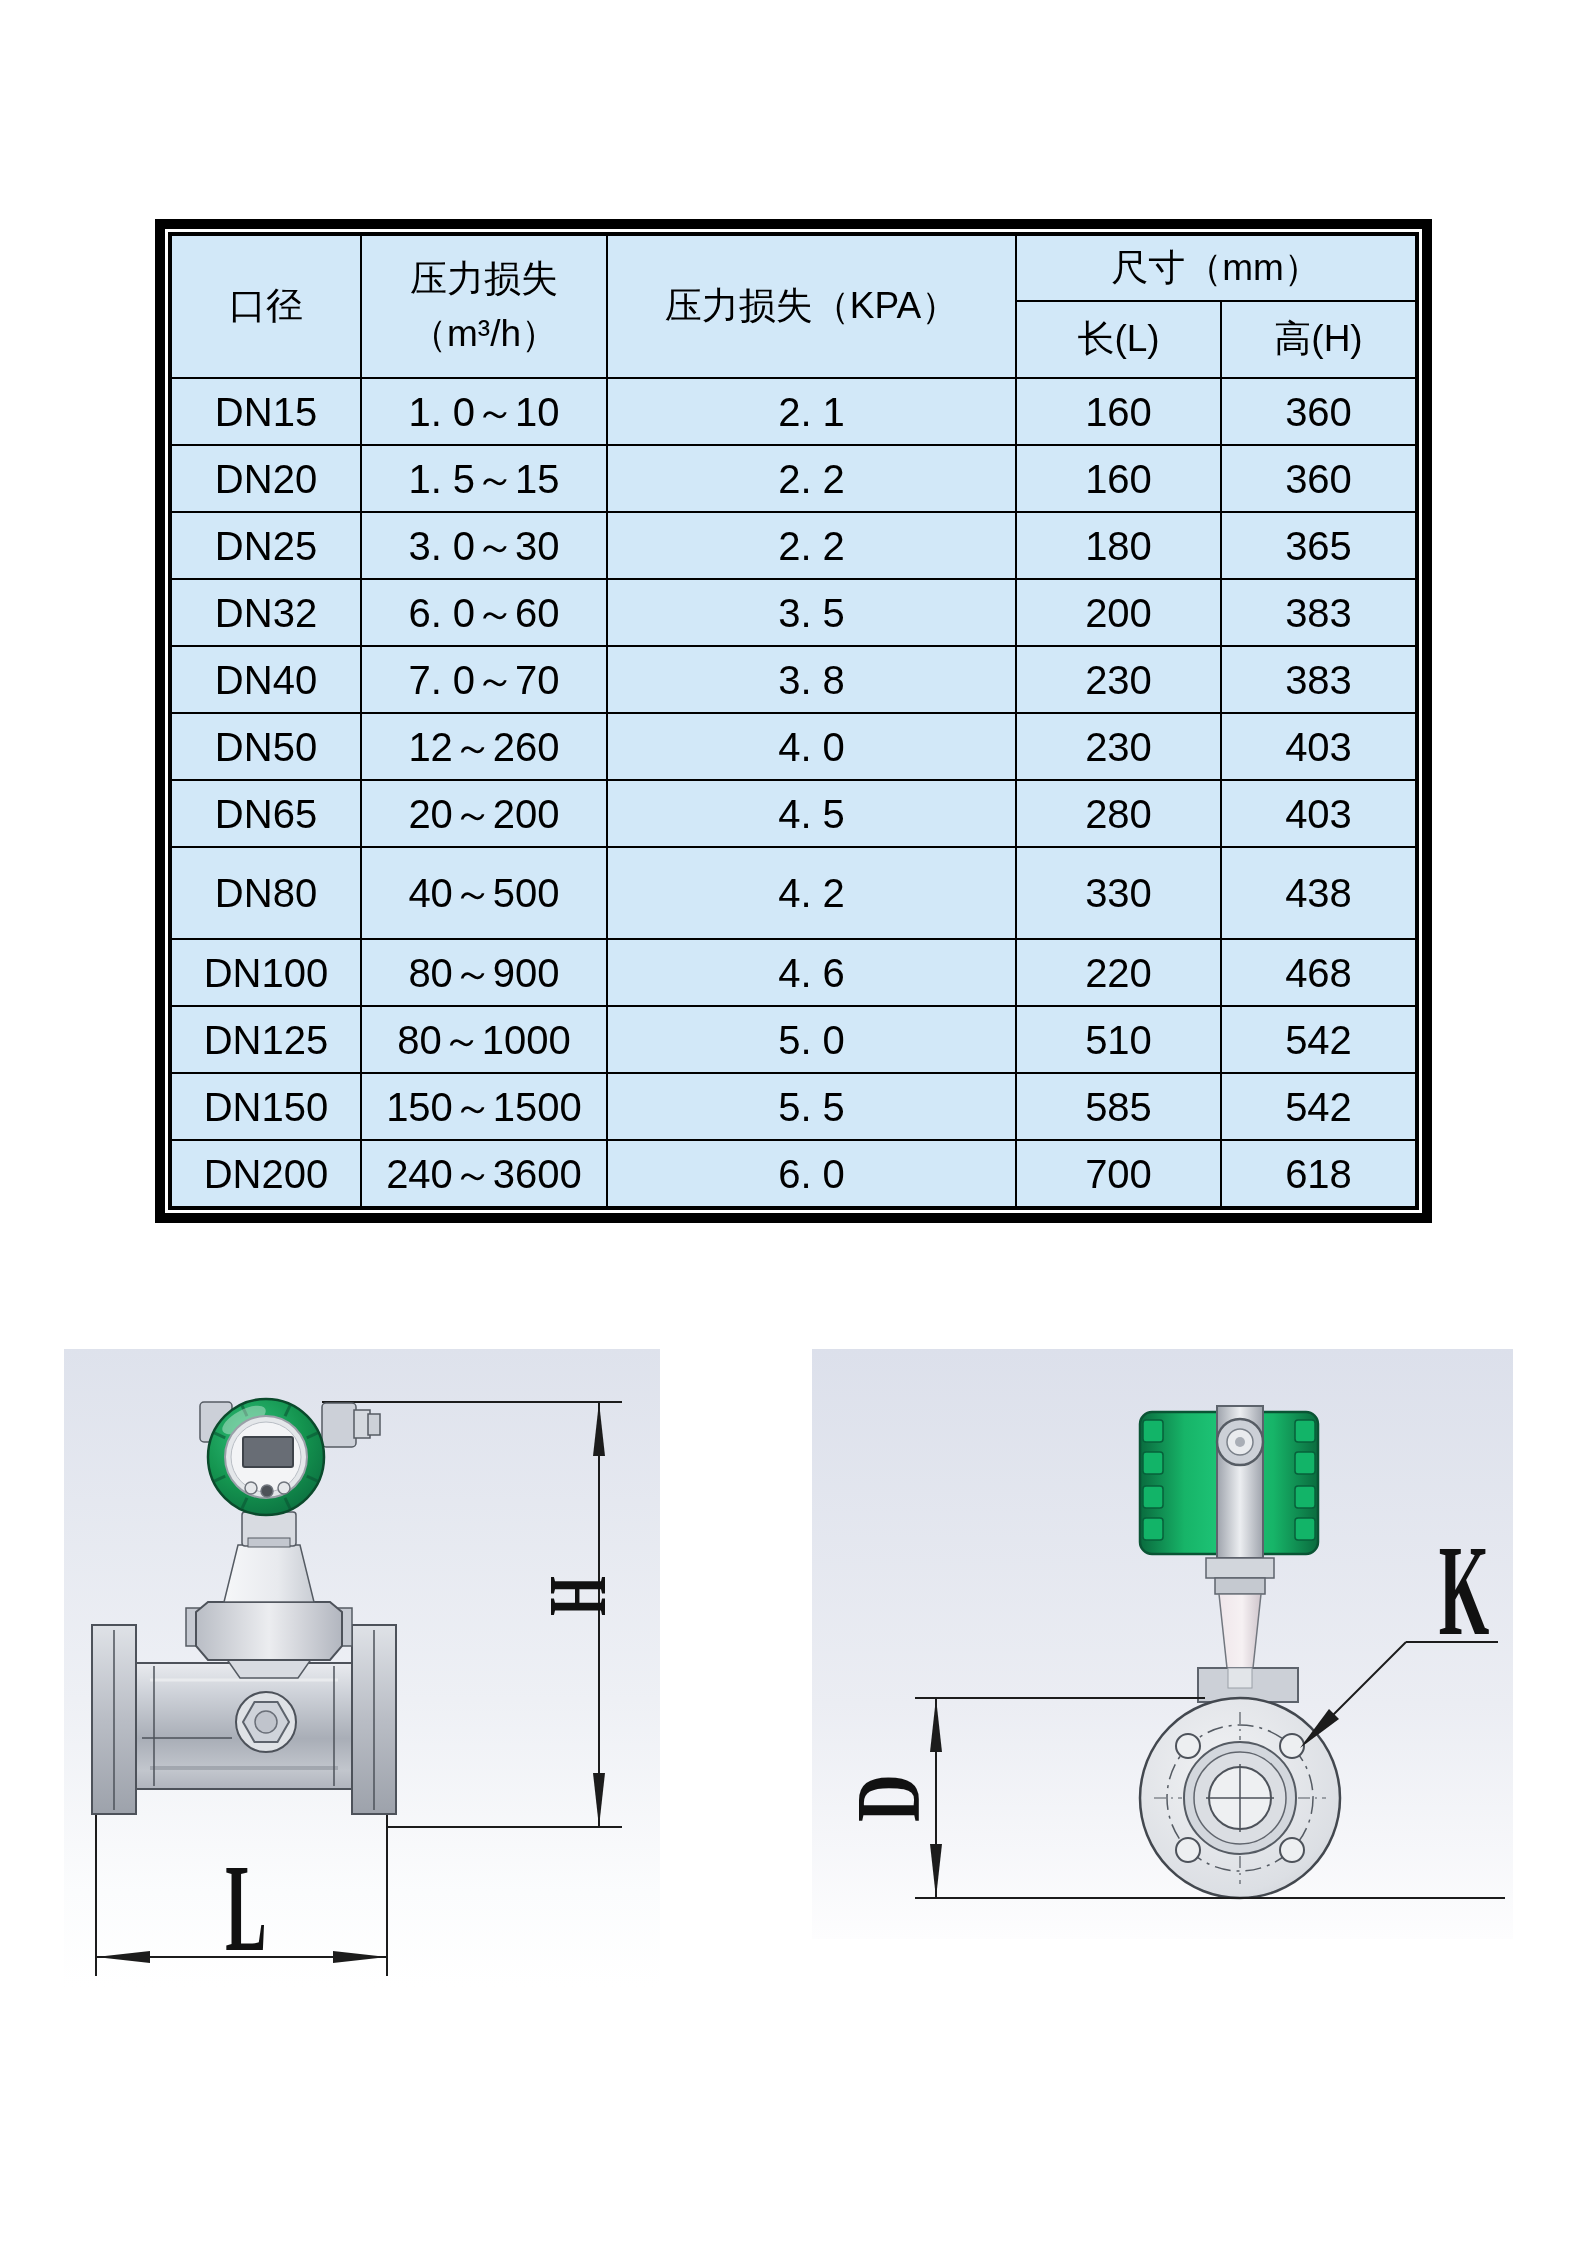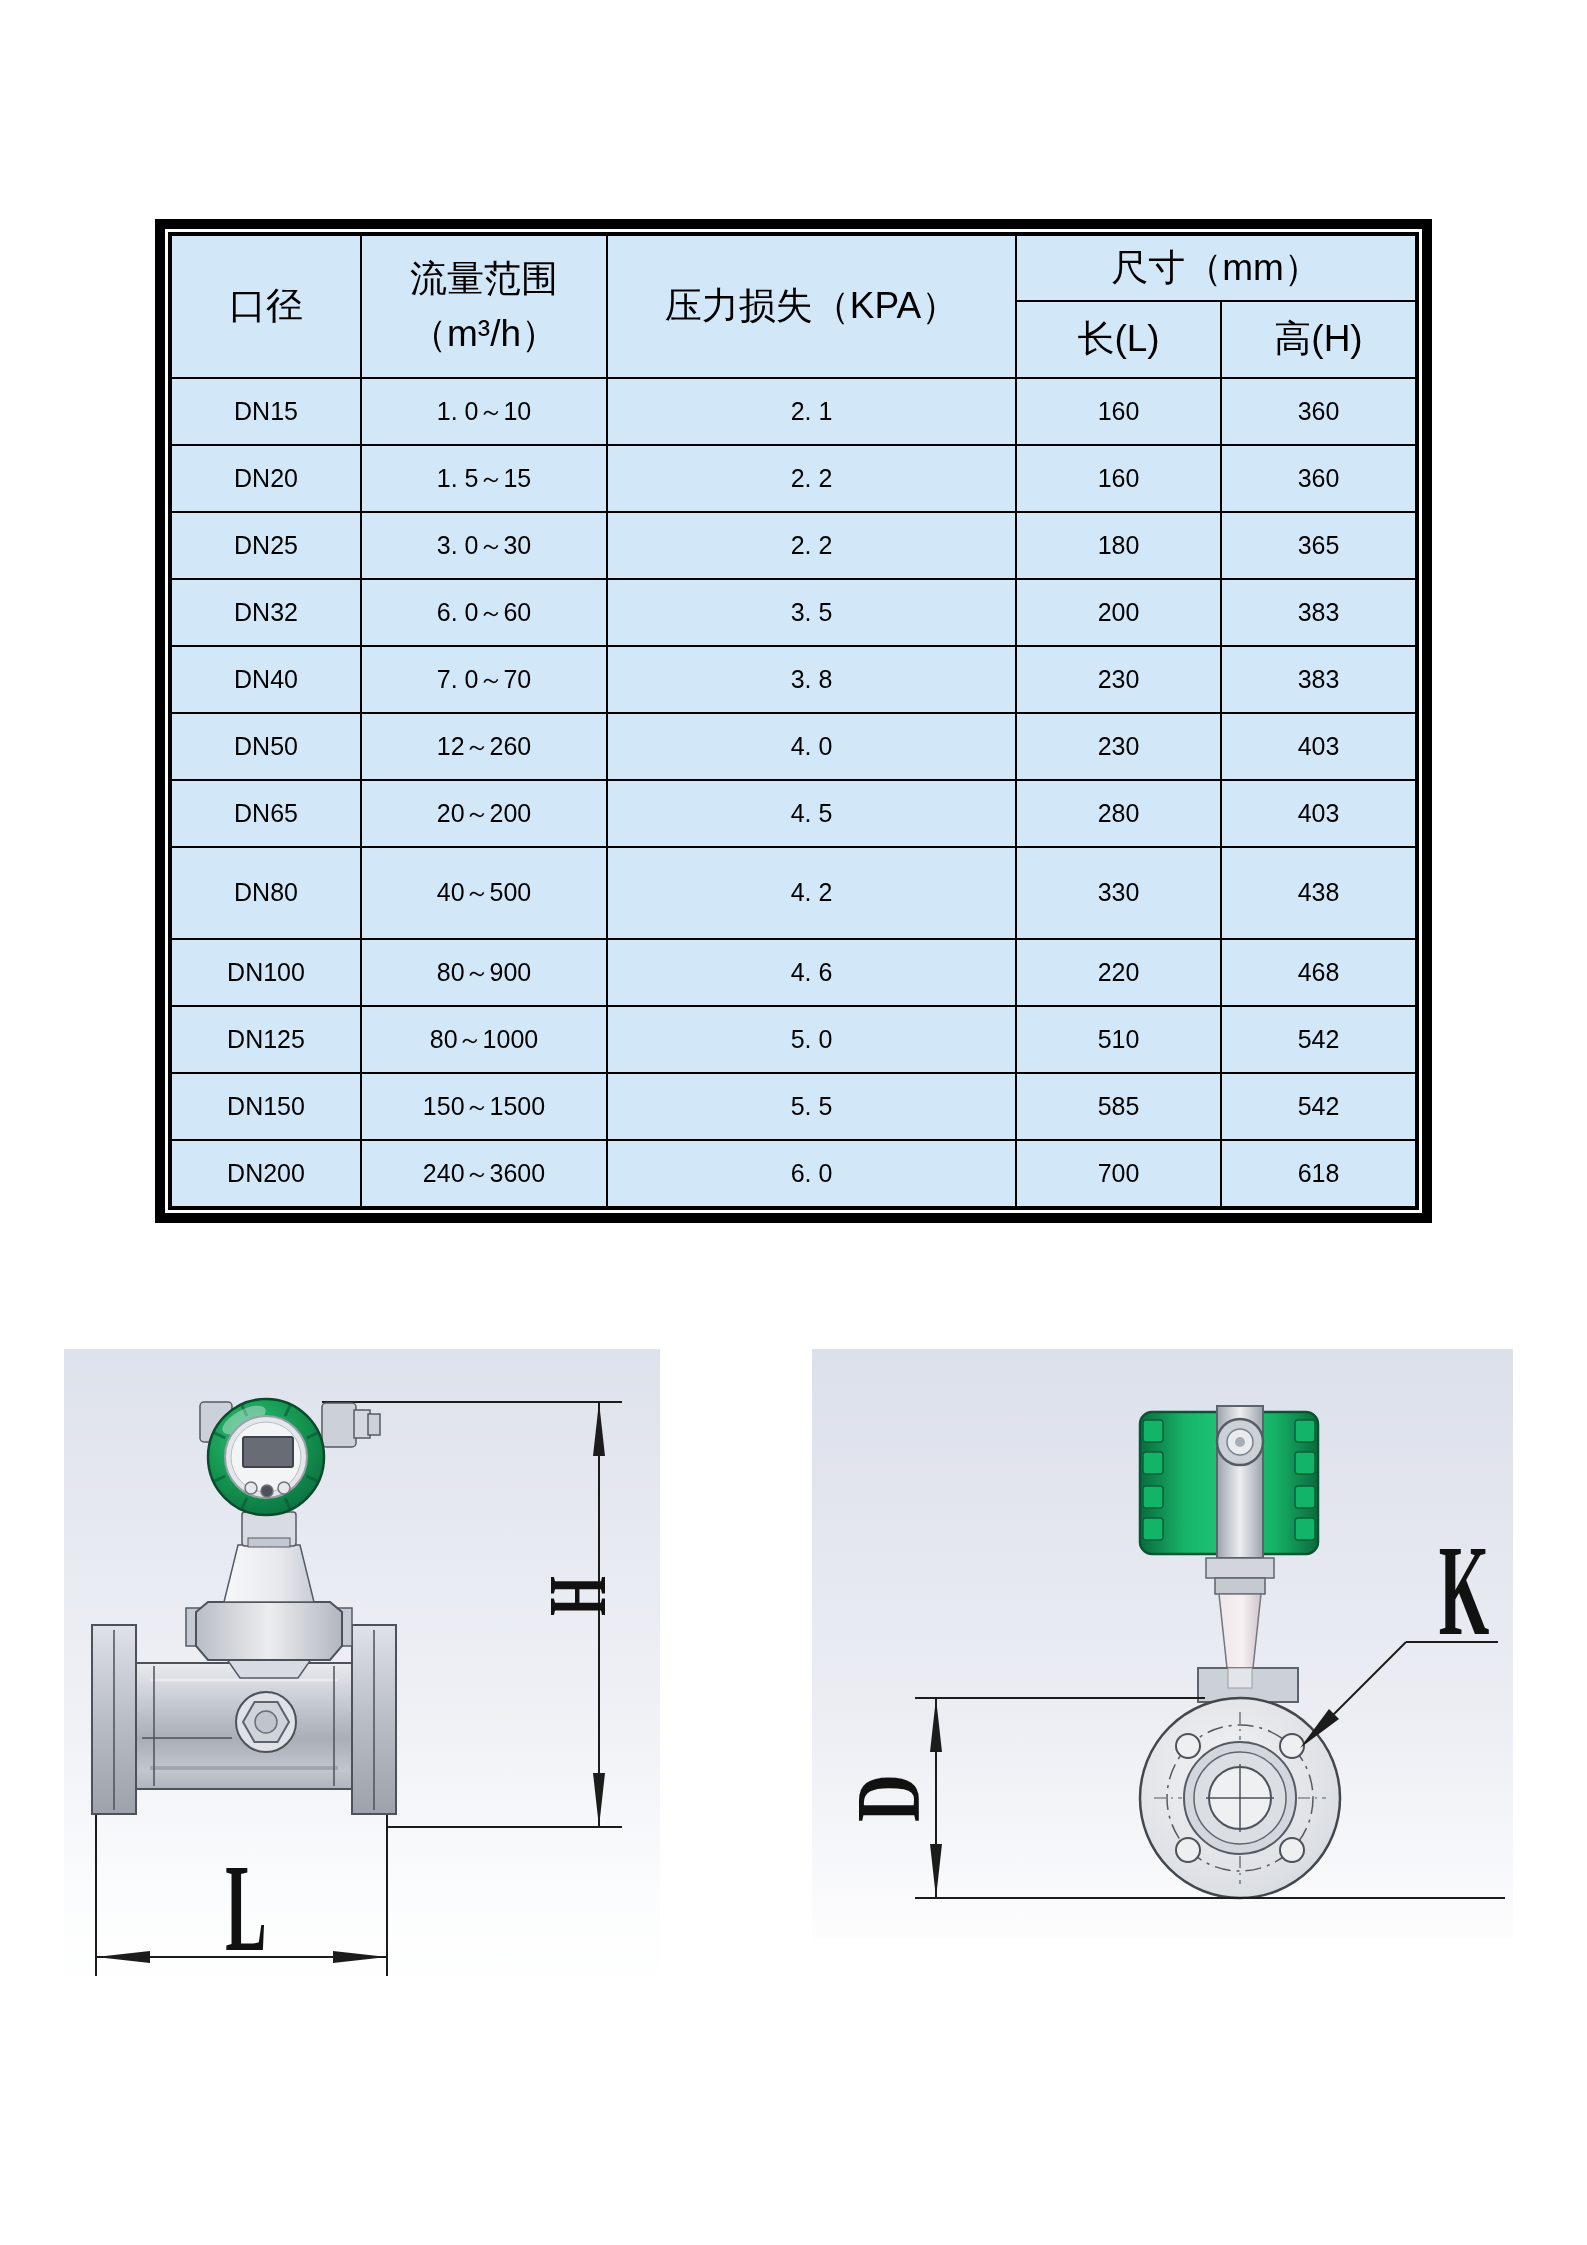--- a/index.html
+++ b/index.html
@@ -12,21 +12,21 @@
     position:absolute;left:155px;top:219px;
     border:10px solid #000;background:#ffffff;padding:3px;
   }
   .spec-table-inner{border:2px solid #000;}
   table.spec{border-collapse:collapse;table-layout:fixed;width:1245px;}
   table.spec td,table.spec th{
     border:2px solid #000;background:#d2e8f8;text-align:center;
     vertical-align:middle;font-weight:400;padding:0;line-height:1.25;
   }
   table.spec th{font-size:37px;}
-  table.spec td{font-size:25px;}
+  table.spec td{font-size:40px;}
   tr.hdr-top{height:66px;}
   tr.hdr-sub{height:77px;}
   tbody.spec-body tr{height:67px;}
   tbody.spec-body tr:nth-child(8){height:92px;}
   .hdr-flow-l2{display:block;margin-top:8px;}
   
   .drawing{position:absolute;}
   .dim-letter{font-family:"Liberation Serif",serif;font-weight:700;fill:#111;}
   .dimline{stroke:#1c1c1c;stroke-width:2;fill:none;}
   .thinline{stroke:#4d525a;stroke-width:1.5;fill:none;}
@@ -41,21 +41,21 @@
       <col style="width:190px">
           <col style="width:246px">
           <col style="width:409px">
       <col style="width:205px">
           <col style="width:195px">
     </colgroup>
     <thead>
       <tr class="hdr-top">
         <th rowspan="2">口径</th>
         <th rowspan="2">
-          <span>流量范围</span>
+          <span>压力损失</span>
           <span class="hdr-flow-l2">（m³/h）</span>
         </th>
         <th rowspan="2">压力损失（KPA）</th>
         <th colspan="2">尺寸（mm）</th>
       </tr>
       <tr class="hdr-sub">
         <th>长(L)</th>
         <th>高(H)</th>
       </tr>
     </thead>

